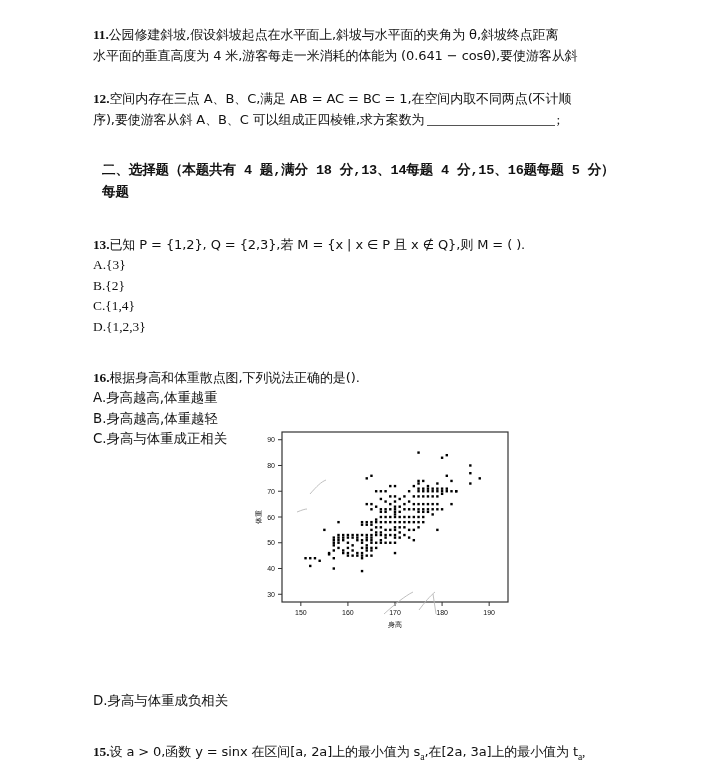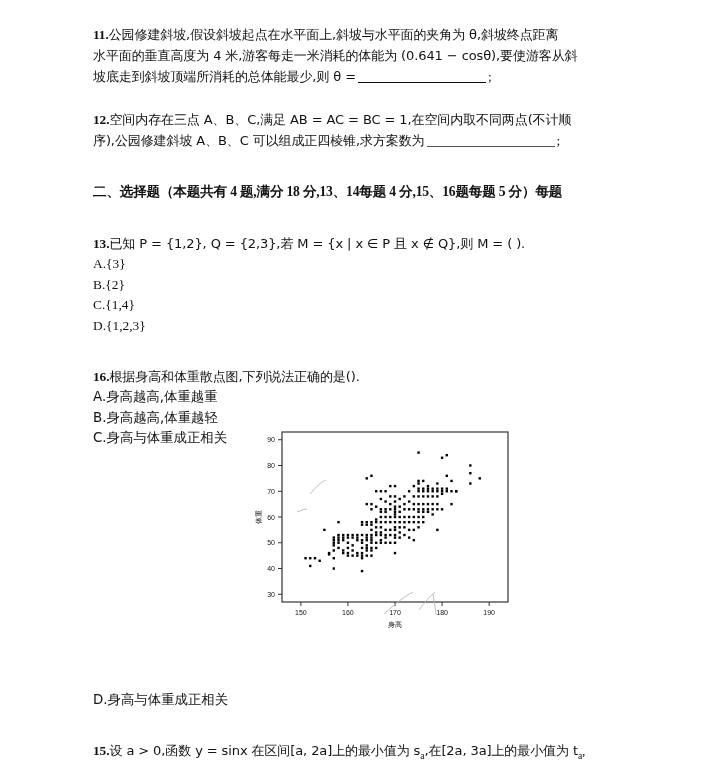--- a/index.html
+++ b/index.html
@@ -65,22 +65,23 @@
     font-size: 13.4px;
     line-height: 20.5px;
     white-space: nowrap;
   }
 
   
   .section-head {
     font-weight: bold;
     font-size: 13.6px;
     line-height: 22px;
-    font-family: Liberation Serif, serif;
+    font-family: Liberation Mono, monospace;
     letter-spacing: -0.2px;
+    margin-left: 9px;
   }
   .gap-md { height: 22px; }
   .gap-lg { height: 30px; }
 
   
   .chart-wrap {
     position: absolute;
     left: 247px;
     top: 424px;
     width: 272px;
@@ -102,33 +103,30 @@
 
   <div class="content">
 
     <div class="q-block">
       <div class="q-line">
         <span class="qnum">11.</span><span class="cn">公园修建斜坡,假设斜坡起点在水平面上,斜坡与水平面的夹角为 θ,斜坡终点距离</span>
       </div>
       <div class="q-line">
         <span class="cn">水平面的垂直高度为 4 米,游客每走一米消耗的体能为 (0.641 − cosθ),要使游客从斜</span>
       </div>
-      <div class="q-line">
-        <span class="cn">坡底走到斜坡顶端所消耗的总体能最少,则 θ =</span><span class="blank-line"></span><span class="mathn">;</span>
-      </div>
     </div>
 
     <div class="gap-md"></div>
 
     <div class="q-block">
       <div class="q-line">
         <span class="qnum">12.</span><span class="cn">空间内存在三点 A、B、C,满足 AB = AC = BC = 1,在空间内取不同两点(不计顺</span>
       </div>
       <div class="q-line">
-        <span class="cn">序),公园修建斜坡 A、B、C 可以组成正四棱锥,求方案数为</span><span class="blank-line grey"></span><span class="mathn">;</span>
+        <span class="cn">序),要使游客从斜 A、B、C 可以组成正四棱锥,求方案数为</span><span class="blank-line grey"></span><span class="mathn">;</span>
       </div>
     </div>
 
     <div class="gap-lg"></div>
 
     <div>
       <div class="section-head">二、选择题（本题共有 4 题,满分 18 分,13、14每题 4 分,15、16题每题 5 分）每题</div>
     </div>
 
     <div class="gap-lg"></div>
@@ -146,21 +144,21 @@
     <div class="gap-lg"></div>
 
     <div class="q-block">
       <div class="q-line">
         <span class="qnum">16.</span><span class="cn">根据身高和体重散点图,下列说法正确的是().</span>
       </div>
       <div class="opt cn">A.身高越高,体重越重</div>
       <div class="opt cn">B.身高越高,体重越轻</div>
       <div class="opt cn">C.身高与体重成正相关</div>
       <div style="height:241px"></div>
-      <div class="opt cn">D.身高与体重成正相关</div>
+      <div class="opt cn">D.身高与体重成负相关</div>
     </div>
 
     <div class="gap-lg"></div>
 
     <div class="q-block">
       <div class="q-line">
         <span class="qnum">15.</span><span class="cn">设 a &gt; 0,函数 y = sinx 在区间[a, 2a]上的最小值为 s</span><sub>a</sub><span class="cn">,在[2a, 3a]上的最小值为 t</span><sub>a</sub><span class="mathn">,</span>
       </div>
 
     </div>

